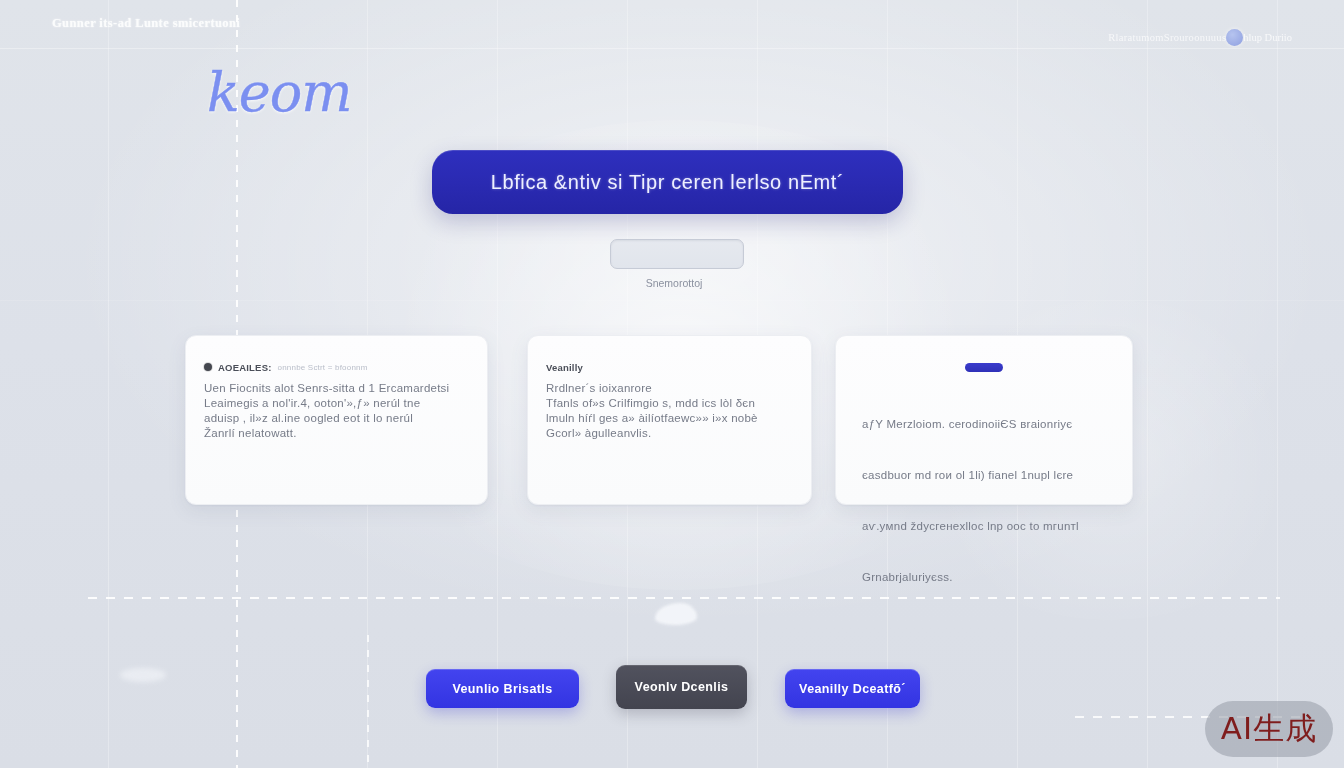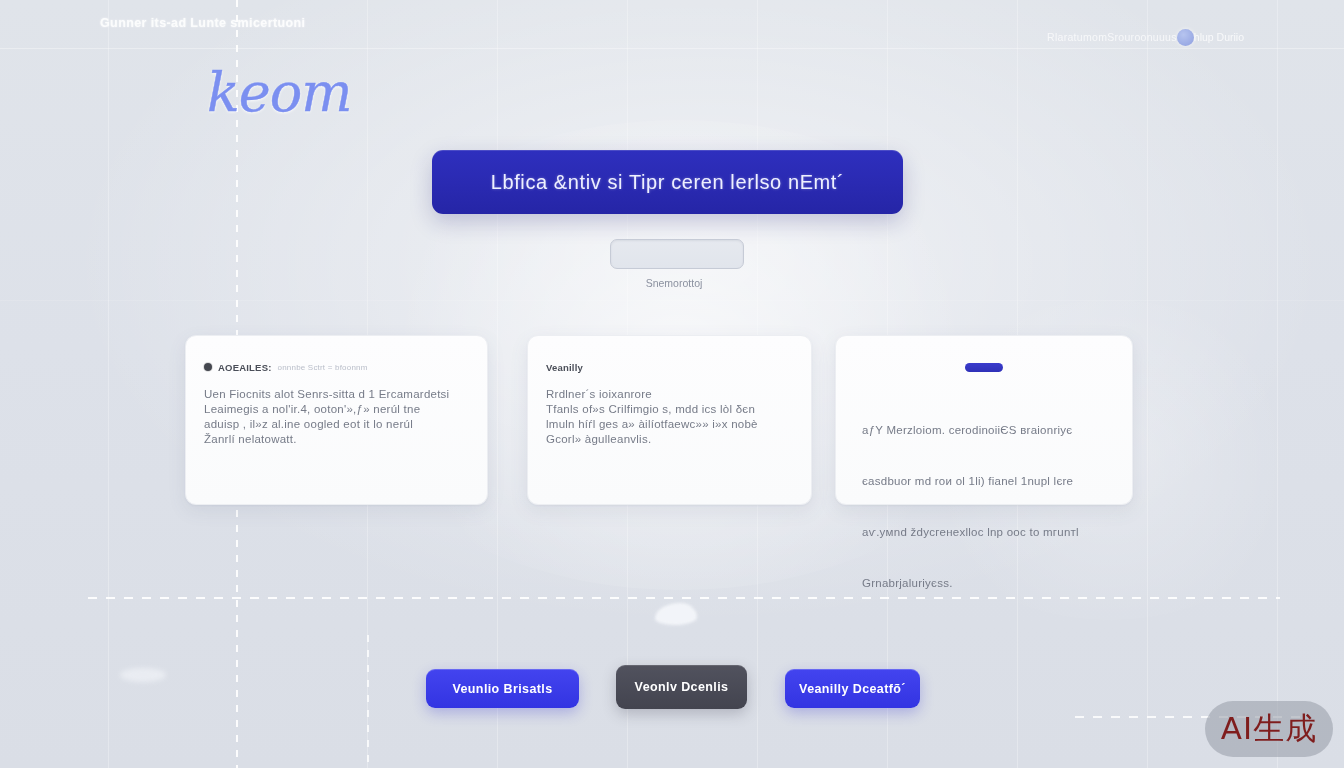--- a/index.html
+++ b/index.html
@@ -48,21 +48,21 @@
   }
   .glow{
     position:absolute;border-radius:50%;
     background:radial-gradient(circle, rgba(255,255,255,.55), rgba(255,255,255,0) 68%);
   }
 
   
   .topbar{
     position:absolute;left:0;right:0;top:0;height:46px;
     display:flex;align-items:center;justify-content:space-between;
-    padding:0 100px;box-sizing:border-box;
+    padding:0 52px;box-sizing:border-box;font-family:Liberation Serif, serif;
   }
   .nav-brand{
     font-size:12.5px;font-weight:700;color:#ffffff;
     letter-spacing:.4px;opacity:.9;
     text-shadow:0 0 2px rgba(255,255,255,.8);
     filter:blur(.45px);
     white-space:nowrap;
   }
   .nav-right{display:flex;align-items:center;margin-top:28px;}
   .nav-link{
@@ -88,21 +88,21 @@
     color:#7b8ff0;
     letter-spacing:-1px;
     filter:blur(.5px);
     text-shadow:0 1px 3px rgba(255,255,255,.9);
     -webkit-text-stroke:0.4px #7b8ff0;
   }
 
   
   .hero{
     position:absolute;left:432px;top:150px;width:471px;height:64px;
-    border-radius:11px;
+    border-radius:21px;
     background:linear-gradient(180deg,#2e2fbe 0%,#2a2ab2 52%,#2525a6 100%);
     box-shadow:0 8px 22px rgba(30,32,120,.22), inset 0 1px 0 rgba(255,255,255,.14);
     display:flex;align-items:center;justify-content:center;
     overflow:hidden;
   }
   .hero-text{
     font-size:20px;color:#eef0ff;letter-spacing:.6px;
     filter:blur(.45px);white-space:nowrap;
     text-shadow:0 0 3px rgba(255,255,255,.35);
   }
@@ -127,21 +127,21 @@
     border:1px solid #eceef2;border-radius:11px;
     box-shadow:0 6px 18px rgba(90,100,130,.10), 0 1px 2px rgba(90,100,130,.06);
     box-sizing:border-box;padding:24px 18px 0 18px;
   }
   .card-1{left:185px;width:303px;}
   .card-2{left:527px;width:285px;}
   .card-3{left:835px;width:298px;}
 
   .card-head{
     display:flex;align-items:center;gap:6px;
-    height:14px;margin-bottom:13px;
+    height:14px;margin-bottom:7px;
   }
   .head-dot{
     width:8px;height:8px;border-radius:50%;
     background:#44474f;flex:none;
     box-shadow:0 0 0 1px rgba(0,0,0,.12);
   }
   .head-strong{
     font-size:9.5px;font-weight:700;color:#4a4e58;
     letter-spacing:.2px;filter:blur(.35px);white-space:nowrap;
   }

